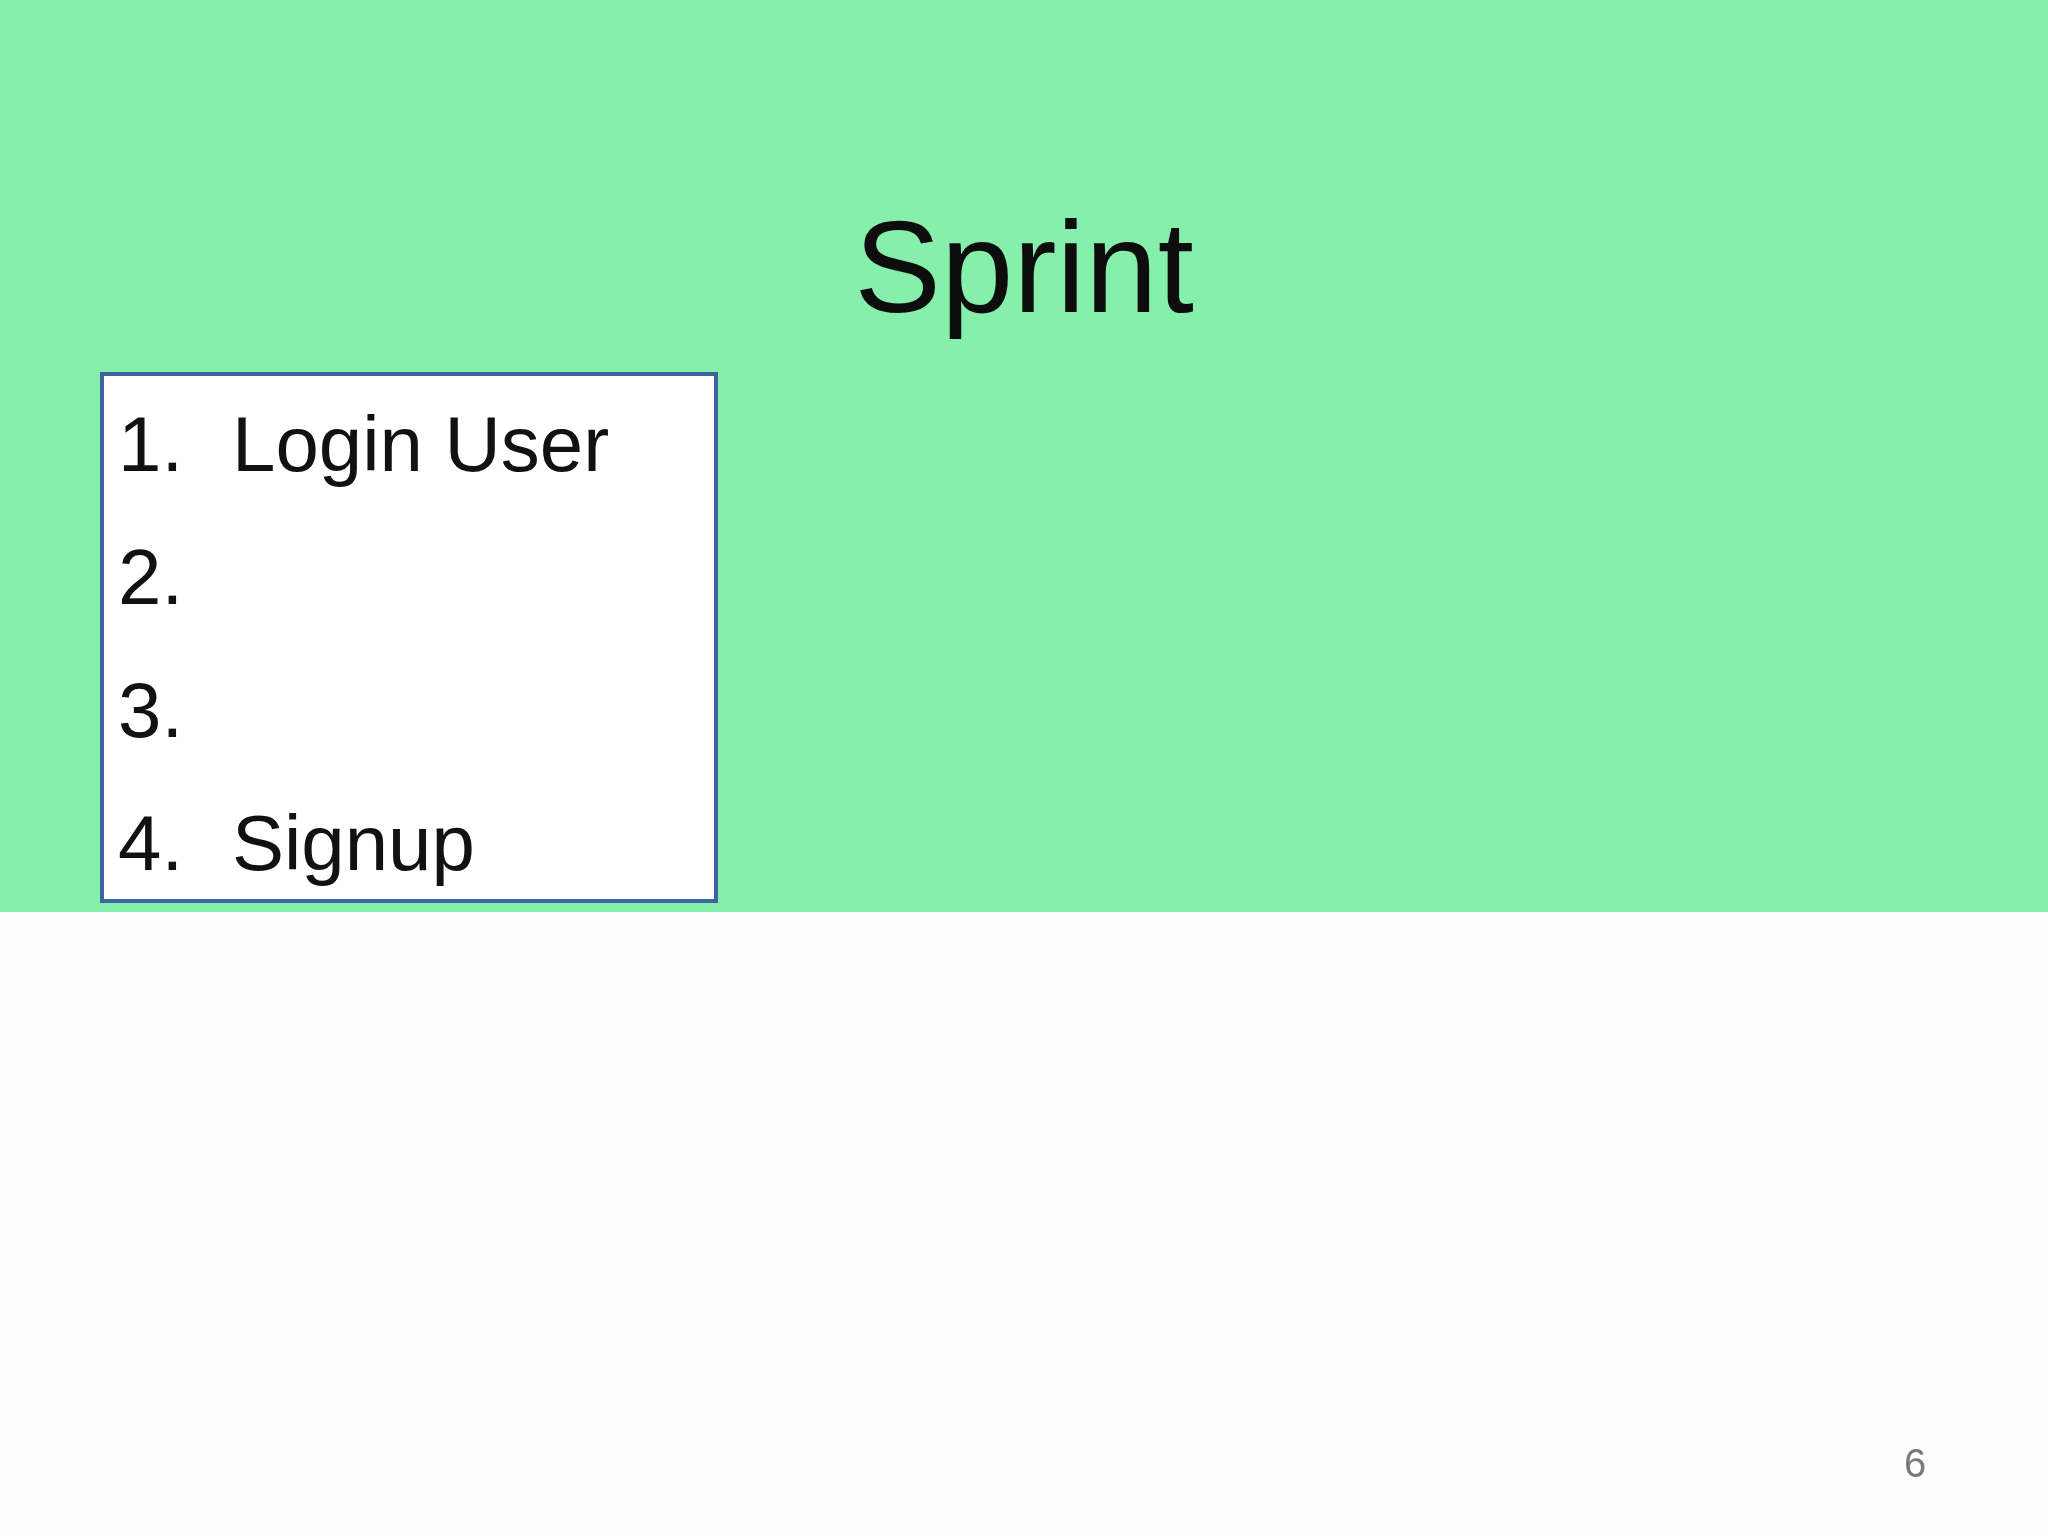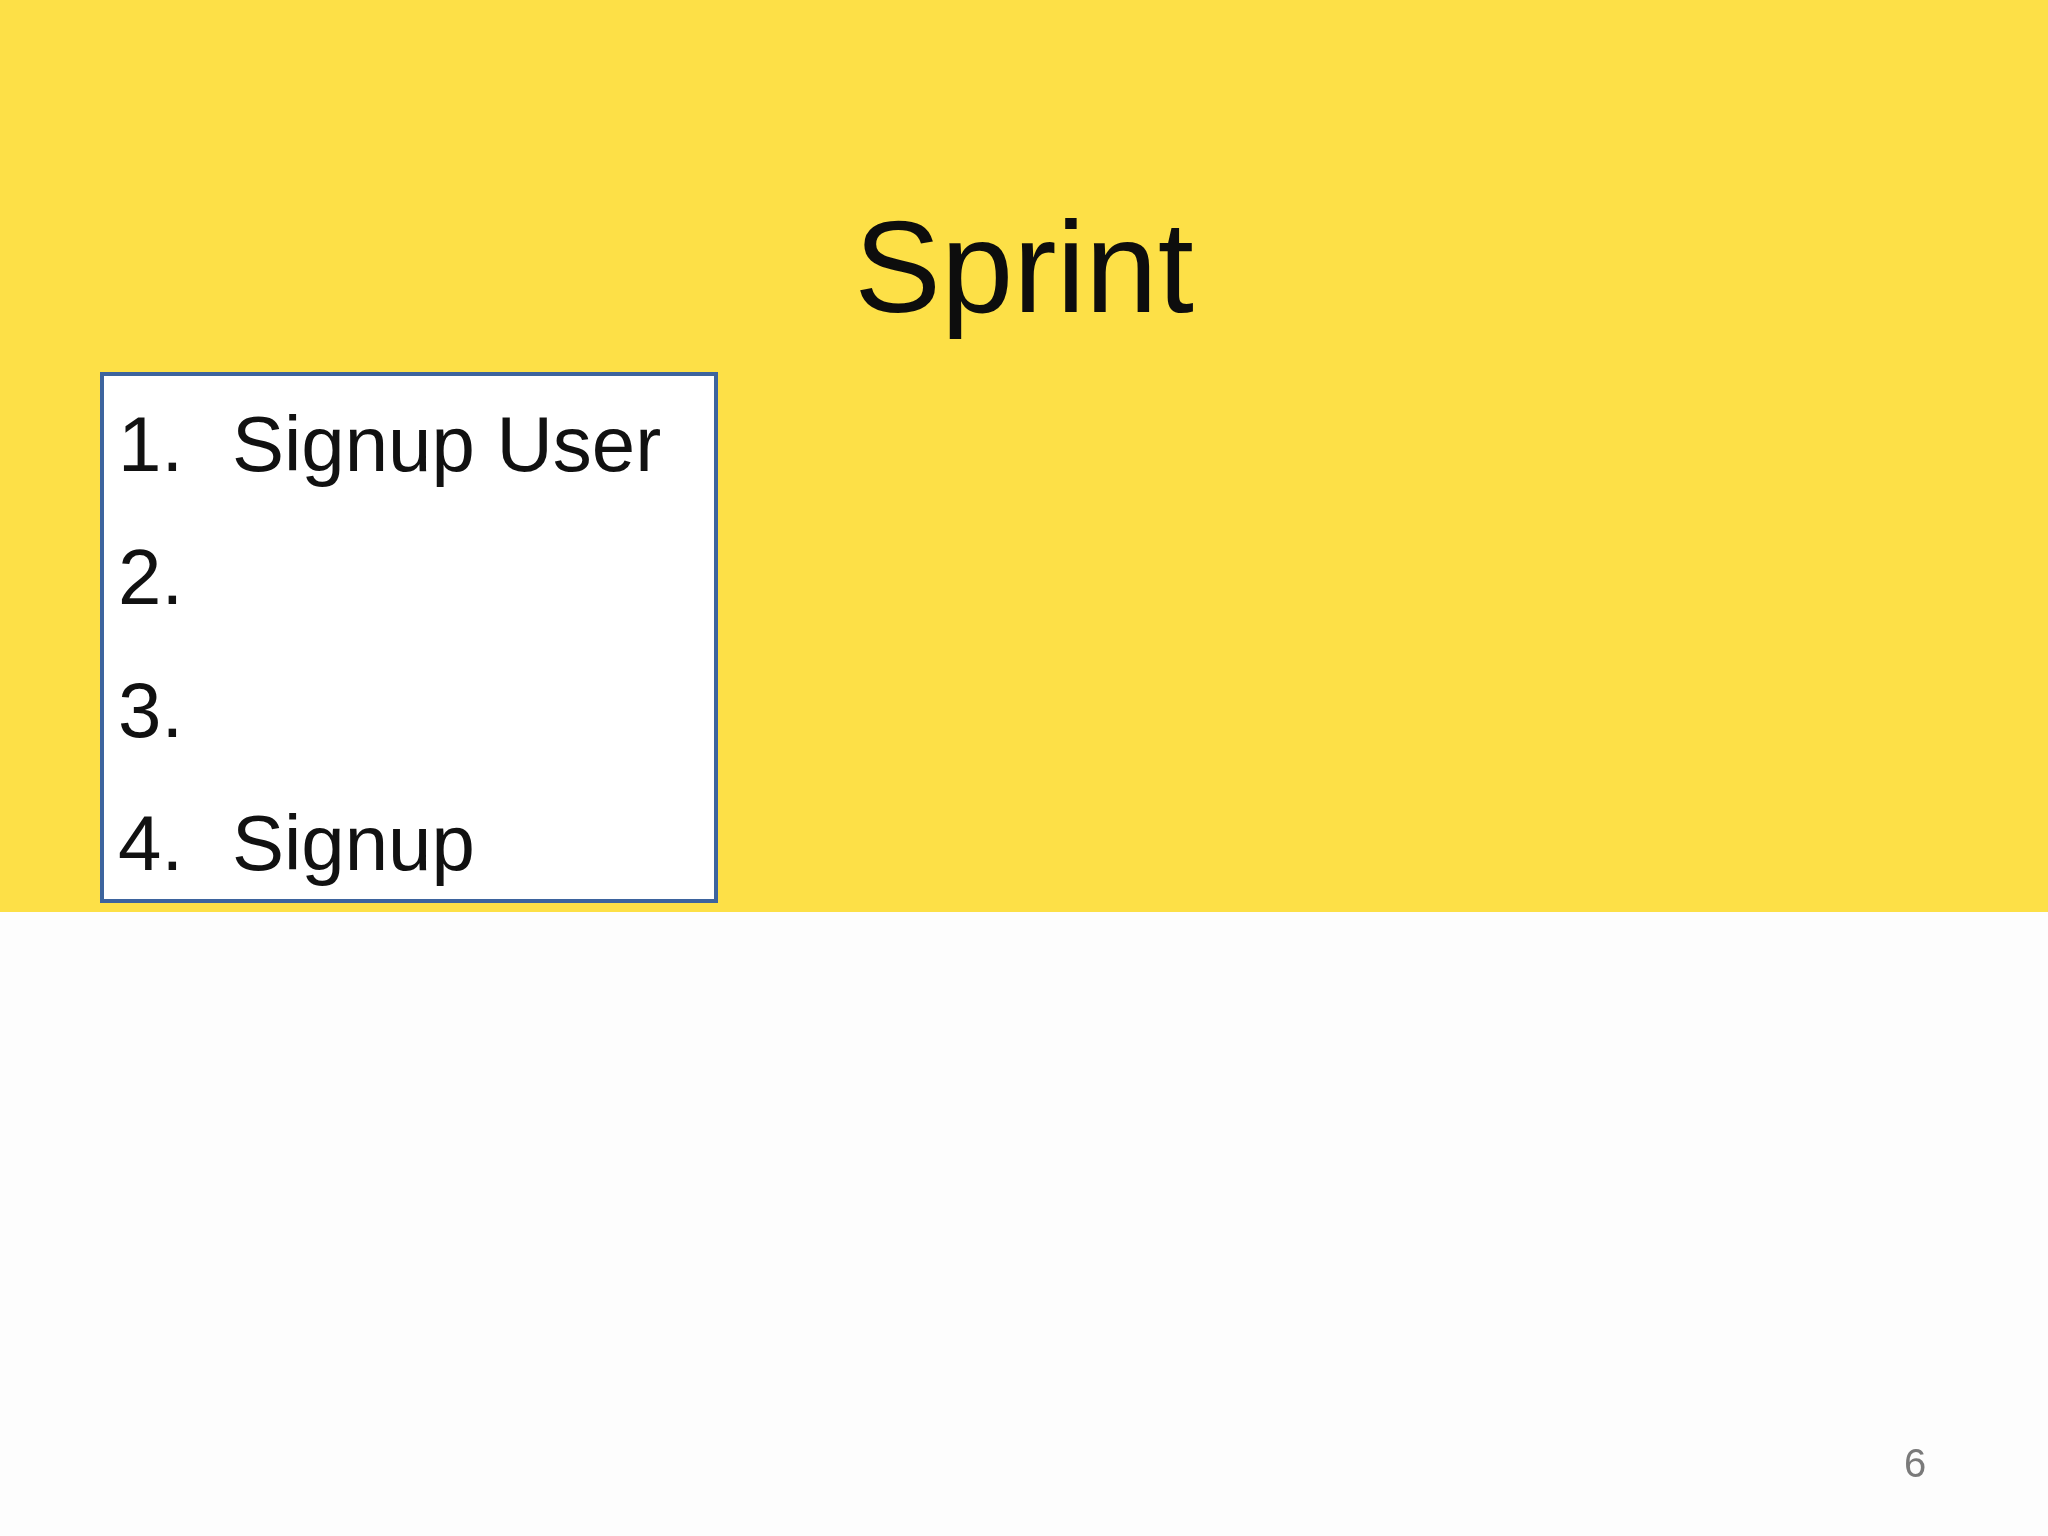--- a/index.html
+++ b/index.html
@@ -10,21 +10,21 @@
     width: 2048px;
     height: 1536px;
     background: #ffffff;
     font-family: "Liberation Sans", sans-serif;
     overflow: hidden;
   }
   .slide {
     position: relative;
     width: 2048px;
     height: 1472px;
-    background: #fde047;
+    background: #86efac;
   }
   
   .lower-tint {
     position: absolute;
     left: 0;
     top: 912px;
     width: 2048px;
     height: 624px;
     background: #fdfdfd;
   }
@@ -91,21 +91,21 @@
 <div class="slide">
 
   <div class="lower-tint"></div>
 
   <h1 class="slide-title">Sprint</h1>
 
   <div class="sprint-box">
     <ol class="sprint-list">
       <li>
         <span class="num">1.</span>
-        <span class="label">Signup User</span>
+        <span class="label">Login User</span>
       </li>
       <li>
         <span class="num">2.</span>
       </li>
       <li>
         <span class="num">3.</span>
       </li>
       <li>
         <span class="num">4.</span>
         <span class="label">Signup</span>

